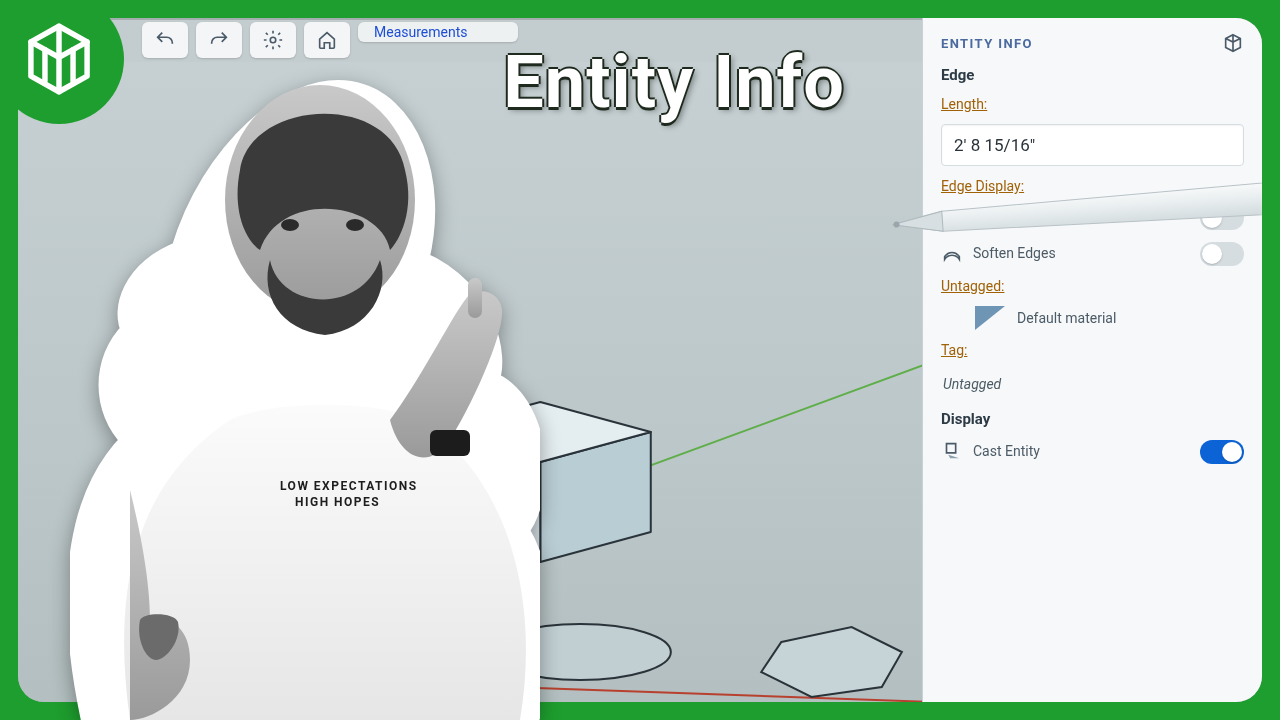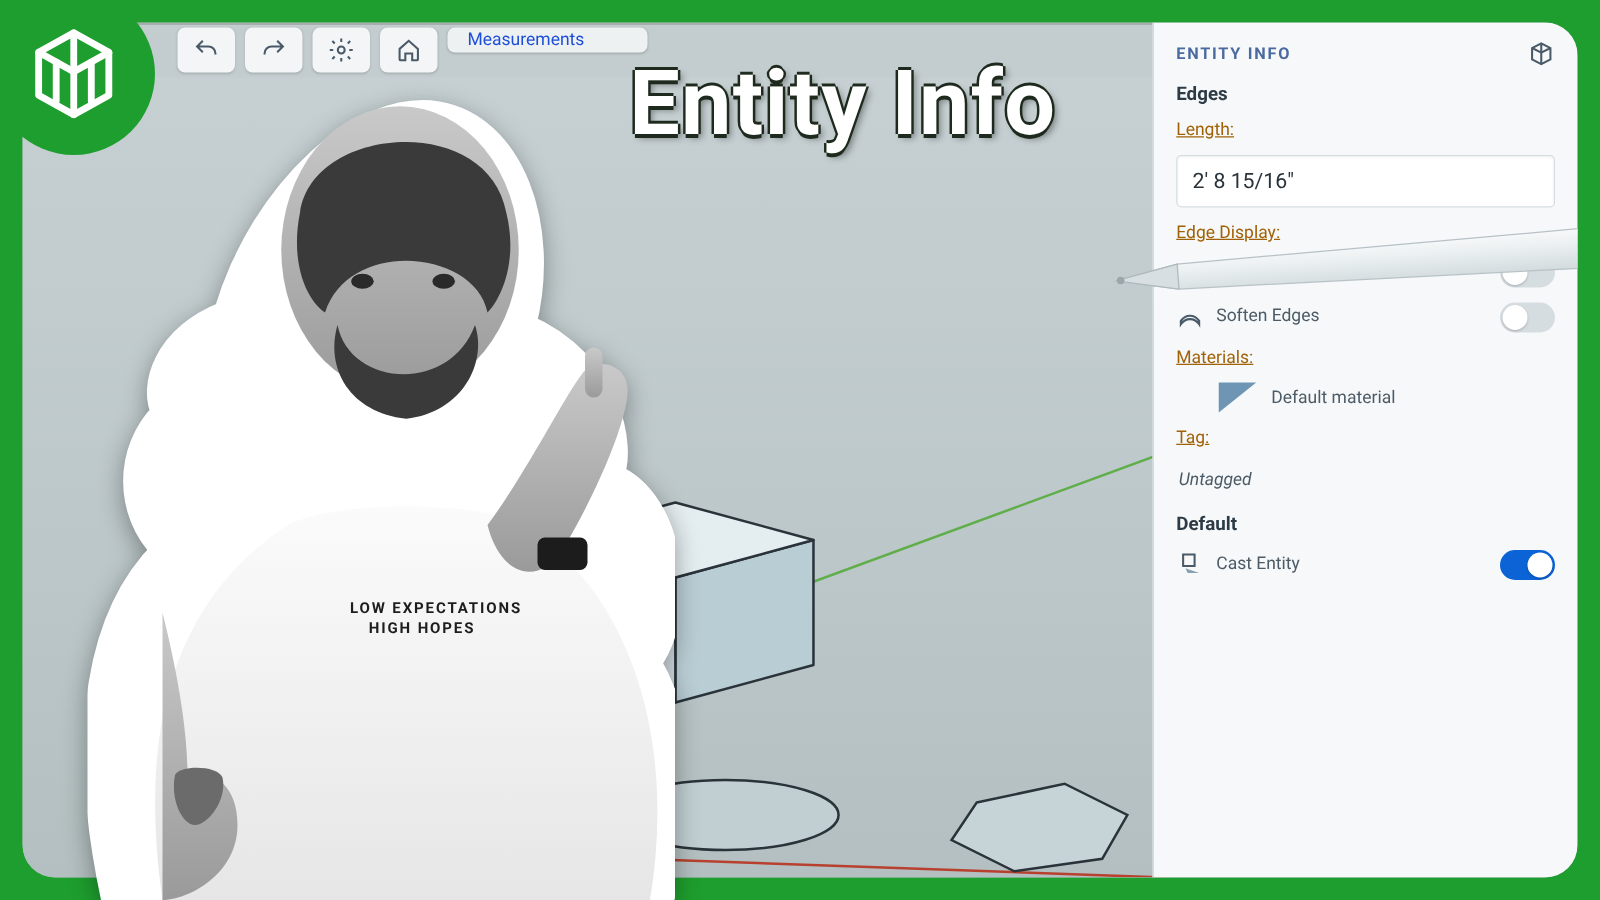--- a/index.html
+++ b/index.html
@@ -287,21 +287,21 @@
     </div>
 
     <div class="panel">
       <div class="panel-head">
         <div class="panel-title">ENTITY INFO</div>
         <svg class="smallicon" viewBox="0 0 24 24">
             <path class="iconline" d="M12 3l8 4v10l-8 4-8-4V7z M12 3v18 M4 7l8 4 8-4"></path>
           </svg>
       </div>
 
-      <div class="sect">Edges</div>
+      <div class="sect">Edge</div>
 
       <div class="lbl">Length:</div>
       <div class="valuebox">
         <span>2' 8 15/16"</span>
       </div>
 
       <div class="lbl">Edge Display:</div>
 
       <div class="togglerow">
         <div class="left">
@@ -316,32 +316,32 @@
       <div class="togglerow">
         <div class="left">
           <svg class="smallicon" viewBox="0 0 24 24">
               <path class="iconline" d="M4 16c4-6 12-6 16 0v3c-4-6-12-6-16 0z"></path>
             </svg>
           <span>Soften Edges</span>
         </div>
         <div class="toggle"></div>
       </div>
 
-      <div class="lbl">Materials:</div>
+      <div class="lbl">Untagged:</div>
       <div class="matrow">
         <div class="swatch-tri"></div>
         <span>Default material</span>
       </div>
 
       <div class="lbl">Tag:</div>
       <div class="fieldline">
         <span>Untagged</span>
       </div>
 
-      <div class="sect" style="font-weight:700">Default</div>
+      <div class="sect" style="font-weight:700">Display</div>
       <div class="togglerow">
         <div class="left">
           <svg class="smallicon" viewBox="0 0 24 24">
               <path class="iconline" d="M6 4h10v10H6z"></path>
               <path d="M8 16l12 4H10z" fill="#8aa0ae"></path>
             </svg>
           <span>Cast Entity</span>
         </div>
         <div class="toggle on"></div>
       </div>

